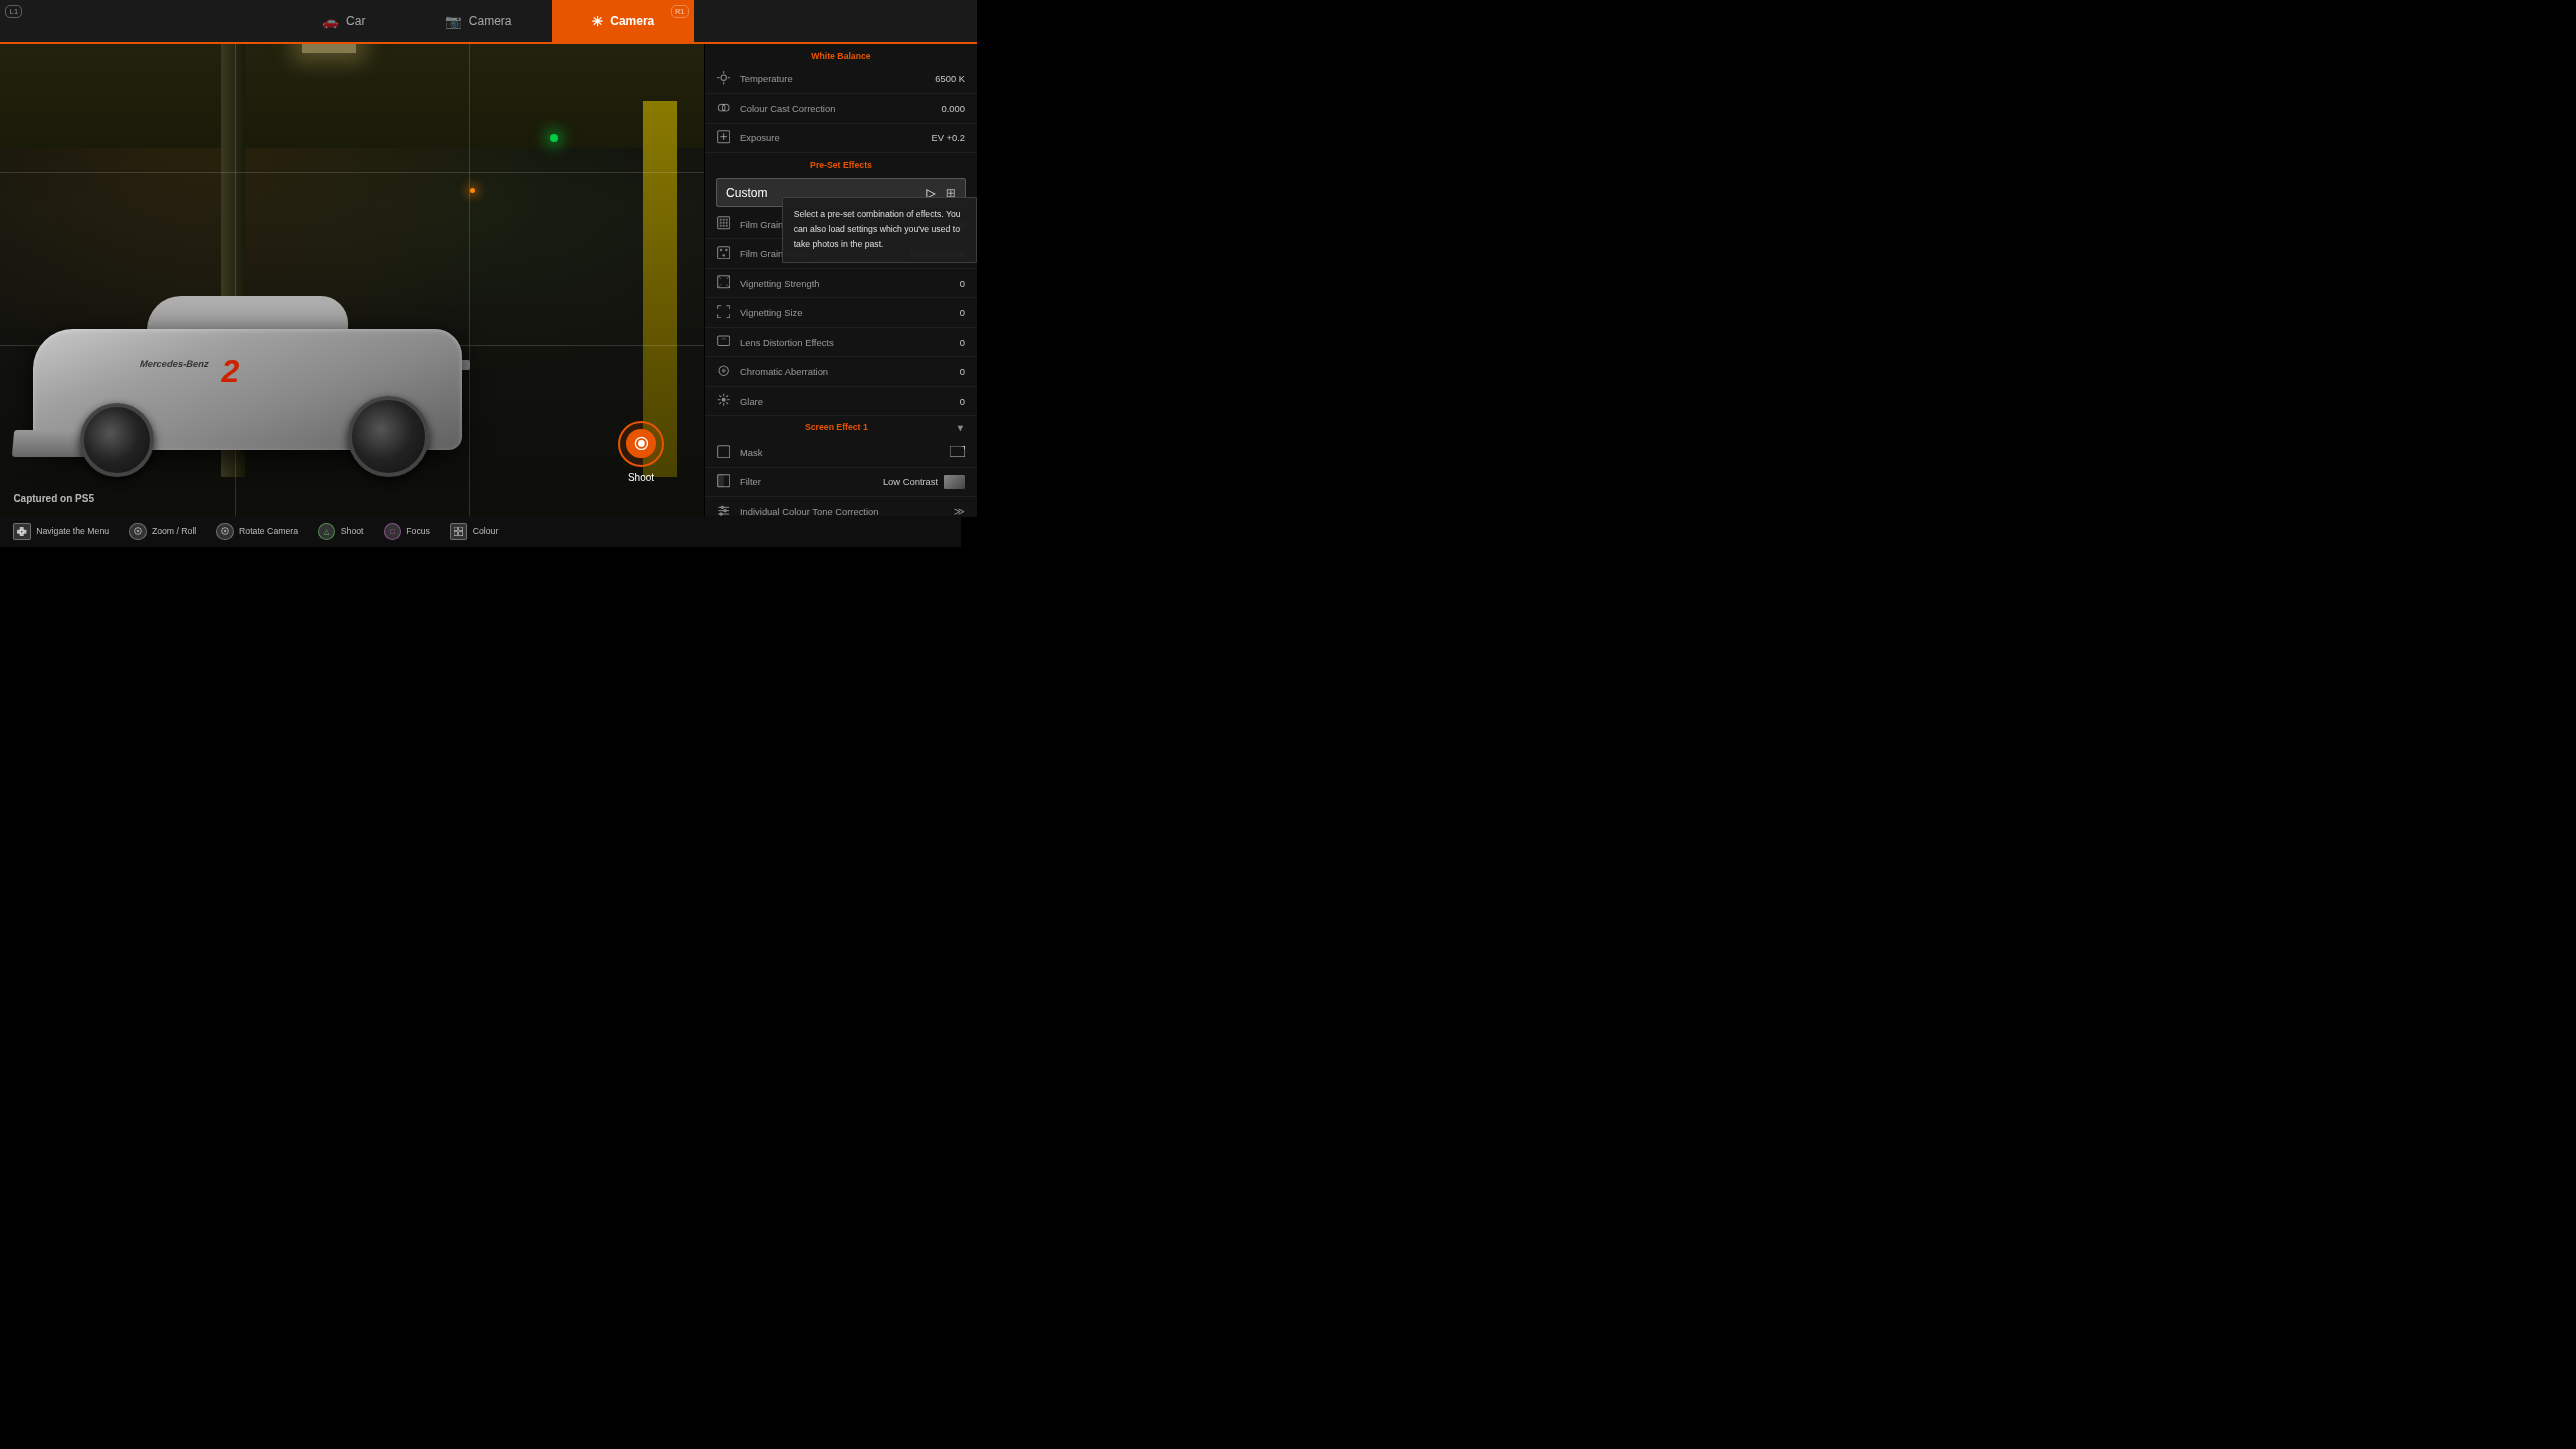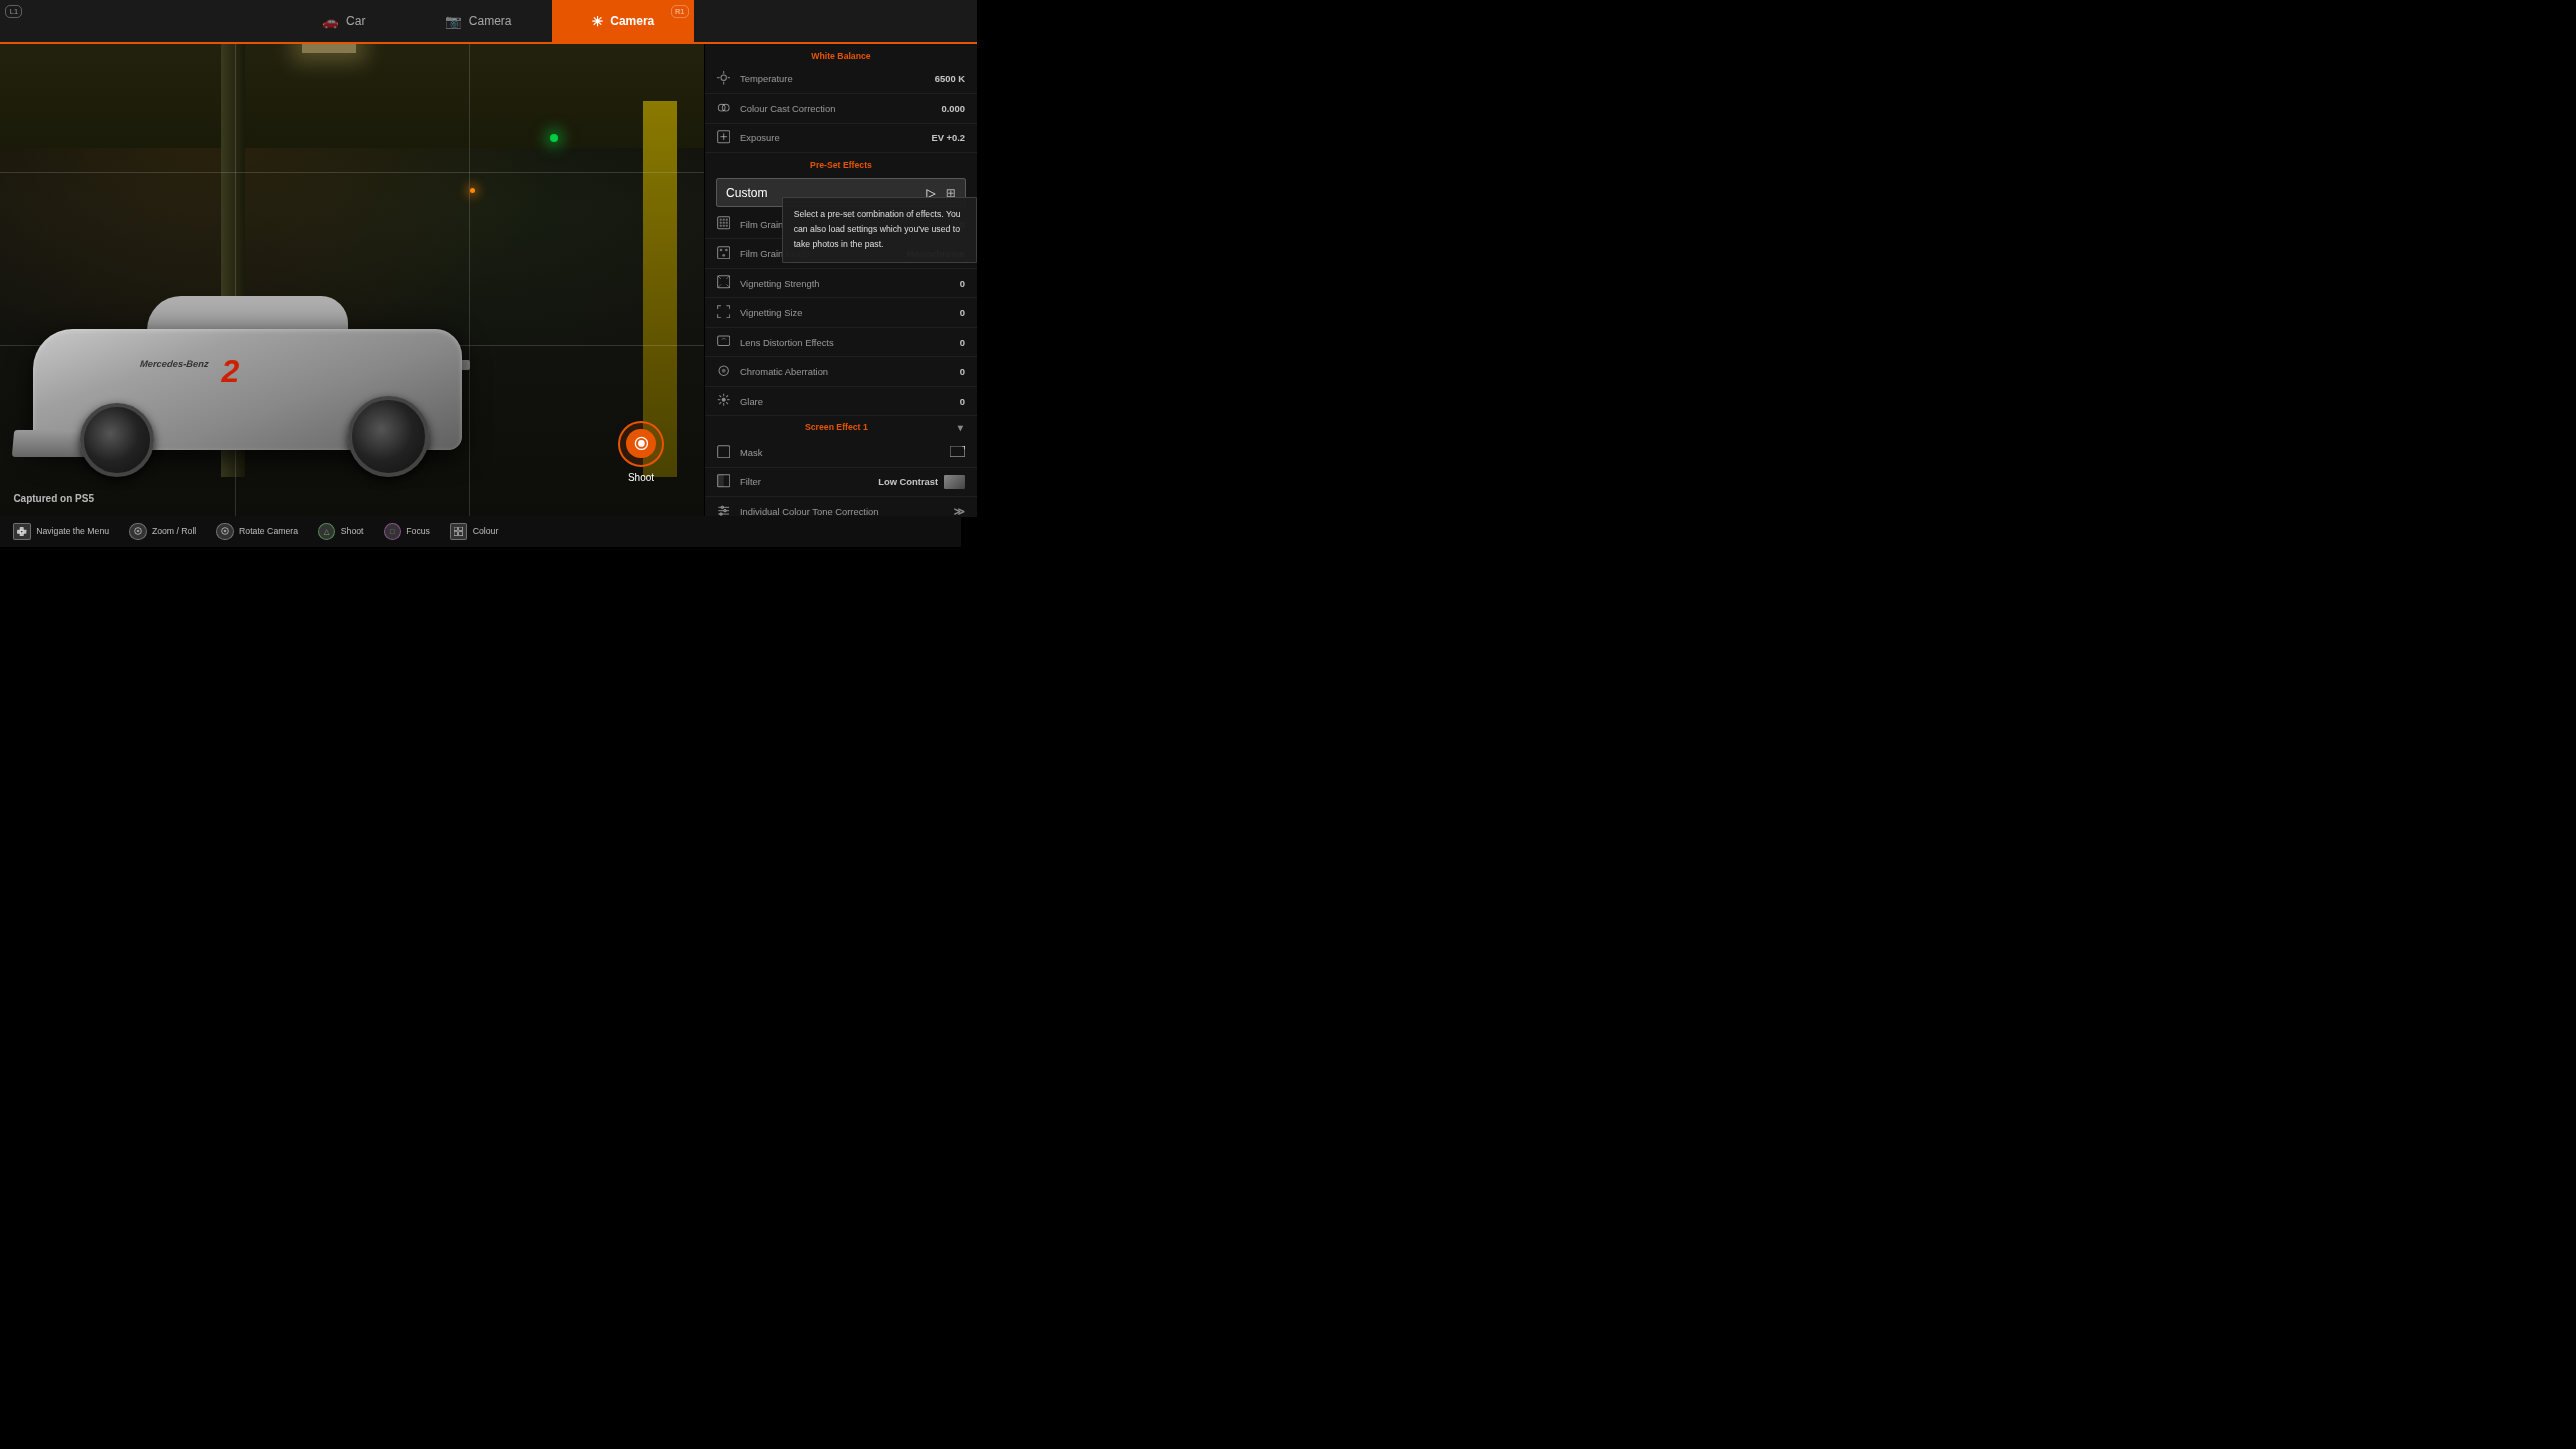--- a/index.html
+++ b/index.html
@@ -296,21 +296,21 @@
     }
     .panel-row-label {
       flex: 1;
       color: rgba(255,255,255,0.55);
       font-size: 9.4px;
       margin-left: 4px;
     }
     .panel-row-value {
       color: rgba(255,255,255,0.75);
       font-size: 9.4px;
-      font-weight: 700;
+      font-weight: 400;
     }
 
     
     .preset-selector {
       margin: 4px 10.7px 2.7px;
       background: rgba(50,50,50,0.9);
       border: 0.7px solid rgba(255,255,255,0.2);
       border-radius: 2.7px;
       padding: 6.7px 9.4px;
       display: flex;

